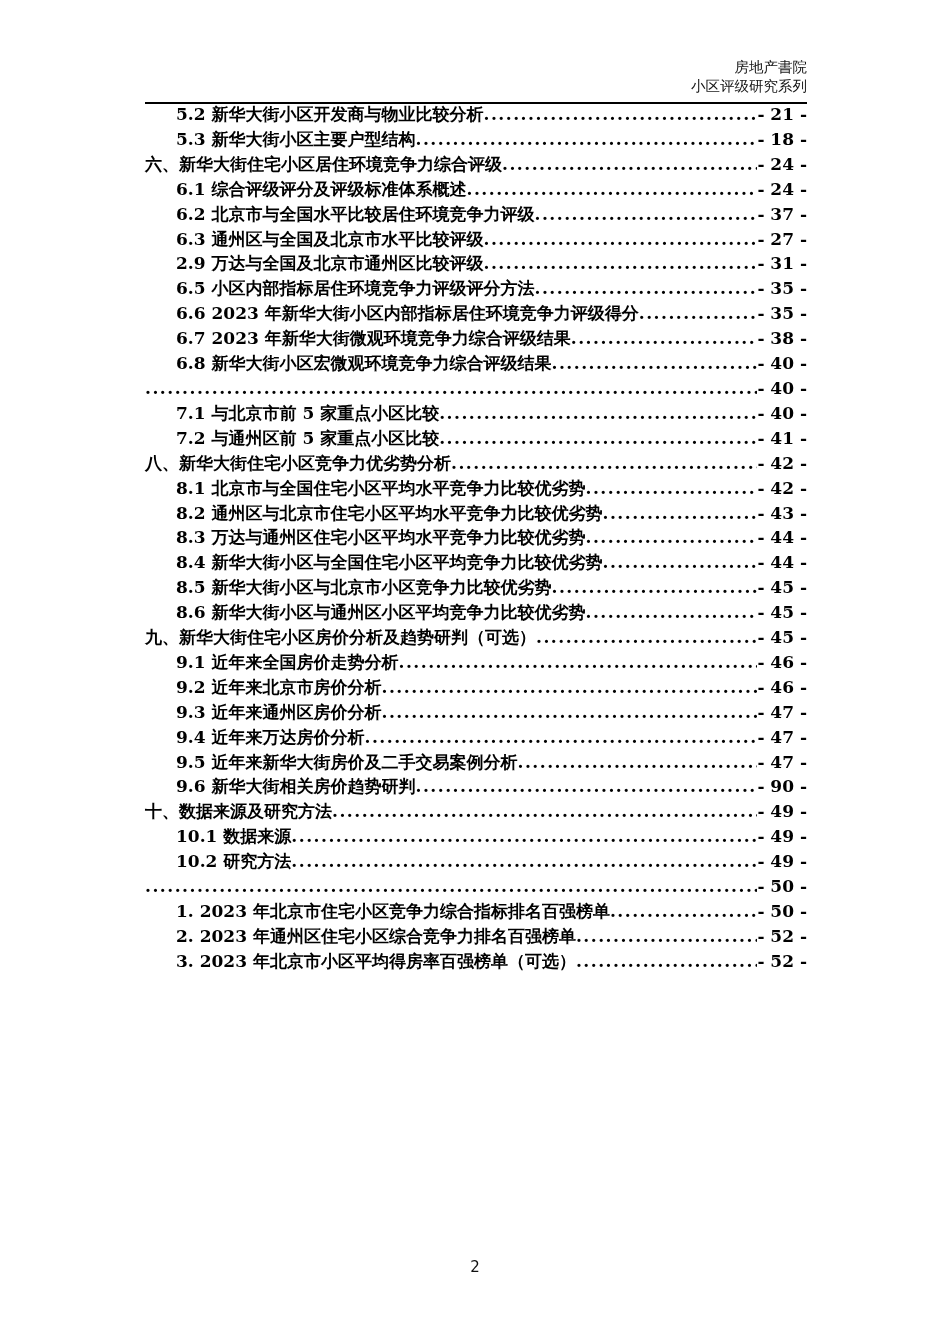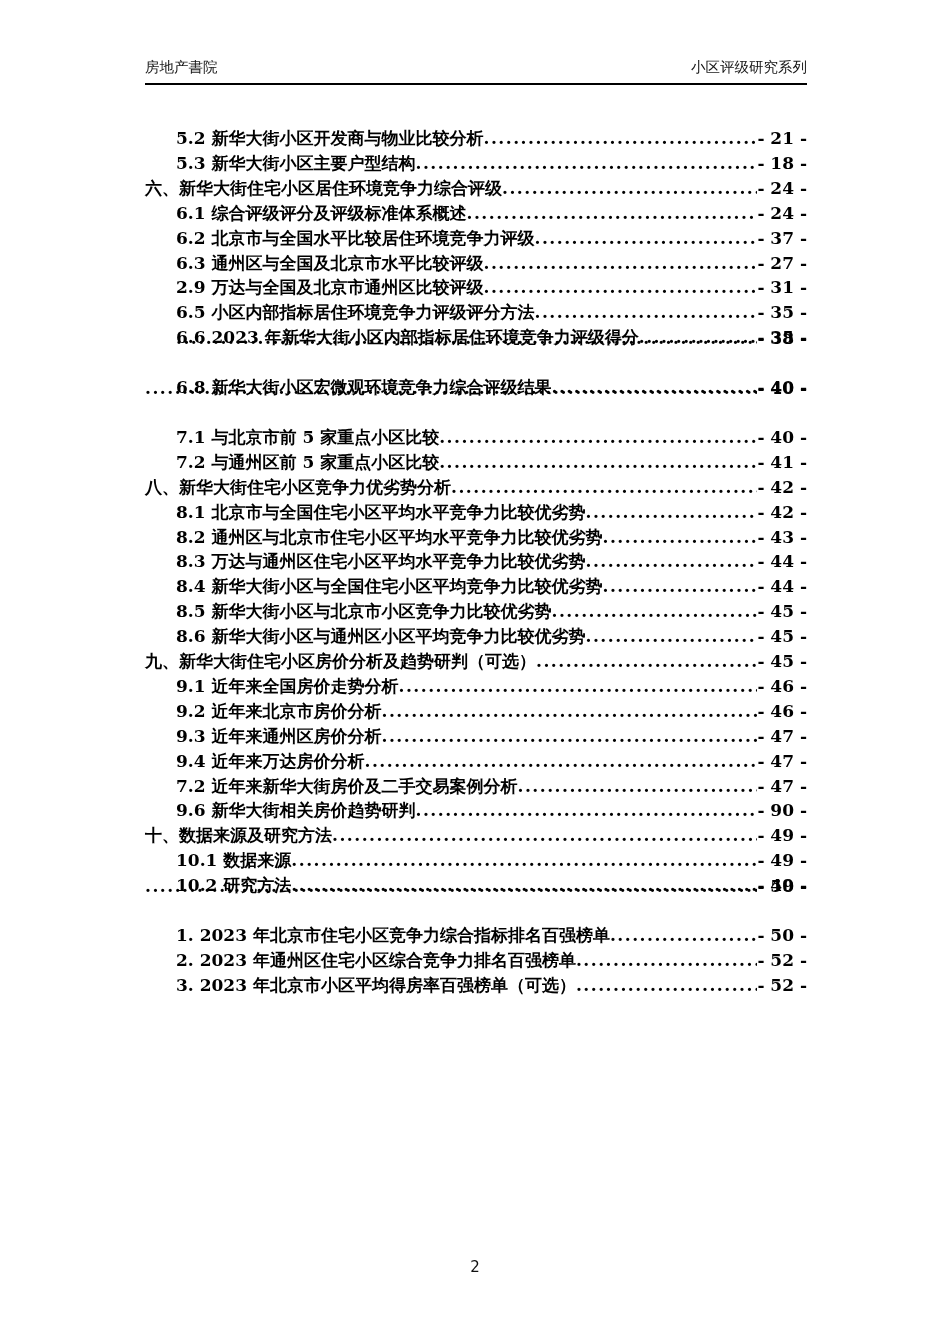--- a/index.html
+++ b/index.html
@@ -21,40 +21,41 @@
     top: 58px;
     width: 662px;
     display: flex;
     justify-content: space-between;
     align-items: flex-end;
     font-family: "DejaVu Sans", "Liberation Sans", sans-serif;
     font-size: 14.5px;
     color: #151515;
     padding-bottom: 6px;
     border-bottom: 2px solid #000;
+    flex-direction: column;
   }
   .toc {
     position: absolute;
     left: 145px;
     top: 102px;
     width: 662px;
     font-family: "DejaVu Serif", "Liberation Serif", serif;
     font-size: 17px;
     font-weight: 600;
     color: #000;
   }
   .toc-row {
     display: flex;
     align-items: baseline;
     height: 24.92px;
     line-height: 24.92px;
     white-space: nowrap;
   }
   .toc-row.level2 { padding-left: 31px; }
-  .toc-label { white-space: nowrap; flex: 0 0 auto; margin-top: 24px; }
+  .toc-label { white-space: nowrap; flex: 0 0 auto; }
   .toc-dots {
     flex: 1 1 auto;
     overflow: hidden;
     white-space: nowrap;
     min-width: 6px;
   }
   .toc-dots::after {
     content: "........................................................................................................................................................................................................";
     letter-spacing: 1.5px;
   }
@@ -120,20 +121,21 @@
         <span class="toc-label">6.5 小区内部指标居住环境竞争力评级评分方法</span>
         <span class="toc-dots"></span>
         <span class="toc-page">- 35 -</span>
       </div>
       <div class="toc-row level2">
         <span class="toc-label">6.6 2023 年新华大街小区内部指标居住环境竞争力评级得分</span>
         <span class="toc-dots"></span>
         <span class="toc-page">- 35 -</span>
       </div>
       <div class="toc-row level2">
+        <span class="toc-label">6.7 2023 年新华大街微观环境竞争力综合评级结果</span>
         <span class="toc-dots"></span>
         <span class="toc-page">- 38 -</span>
       </div>
       <div class="toc-row level2">
         <span class="toc-label">6.8 新华大街小区宏微观环境竞争力综合评级结果</span>
         <span class="toc-dots"></span>
         <span class="toc-page">- 40 -</span>
       </div>
       <div class="toc-row level1">
         <span class="toc-dots"></span>
@@ -203,21 +205,21 @@
         <span class="toc-label">9.3 近年来通州区房价分析</span>
         <span class="toc-dots"></span>
         <span class="toc-page">- 47 -</span>
       </div>
       <div class="toc-row level2">
         <span class="toc-label">9.4 近年来万达房价分析</span>
         <span class="toc-dots"></span>
         <span class="toc-page">- 47 -</span>
       </div>
       <div class="toc-row level2">
-        <span class="toc-label">7.2 近年来新华大街房价及二手交易案例分析</span>
+        <span class="toc-label">9.5 近年来新华大街房价及二手交易案例分析</span>
         <span class="toc-dots"></span>
         <span class="toc-page">- 47 -</span>
       </div>
       <div class="toc-row level2">
         <span class="toc-label">9.6 新华大街相关房价趋势研判</span>
         <span class="toc-dots"></span>
         <span class="toc-page">- 90 -</span>
       </div>
       <div class="toc-row level1">
         <span class="toc-label">十、数据来源及研究方法</span>

